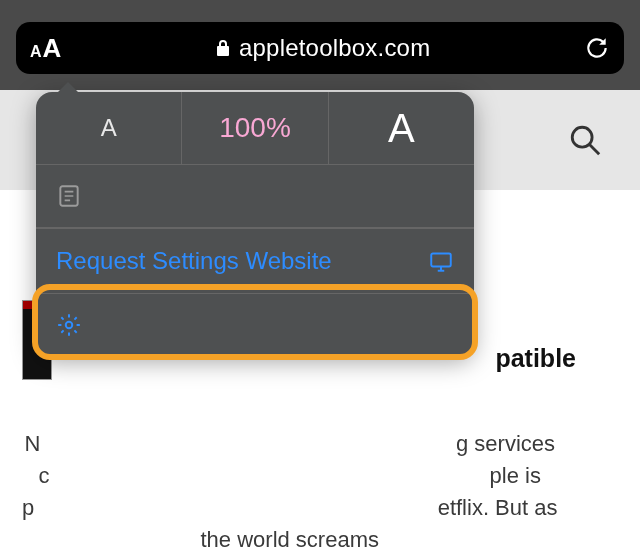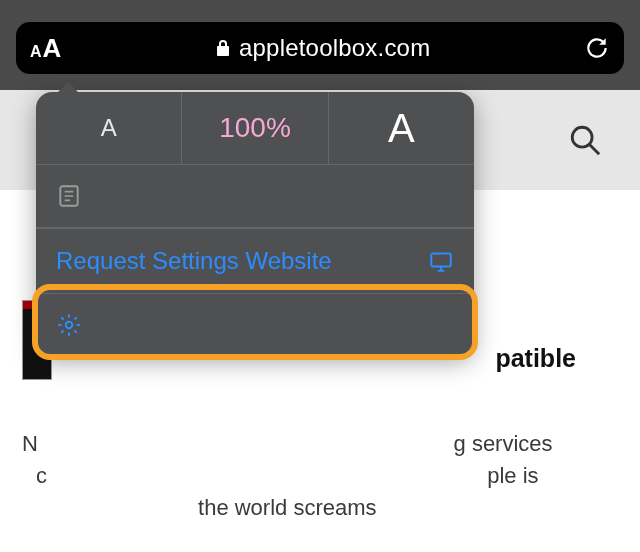--- a/index.html
+++ b/index.html
@@ -195,20 +195,21 @@
       <line x1="15" y1="15" x2="22" y2="22" stroke="#333" stroke-width="2"></line>
     </svg>
   </div>
 
   <div class="article-snippet">
     <div class="thumb"></div>
     <div class="article-title">patible</div>
     <div class="article-body">
       <div class="body-line"><span>N                                                                    </span><span>g services</span></div>
       <div class="body-line"><span>c                                                                        </span><span>ple is</span></div>
+      <div class="body-line"><span>p                                                                  </span><span>etflix. But as</span></div>
       <div class="body-line">the world screams</div>
     </div>
   </div>
 </div>
 
 <div class="popover">
   <div class="caret"></div>
   <div class="popover-inner">
 
     <div class="zoom-row">

